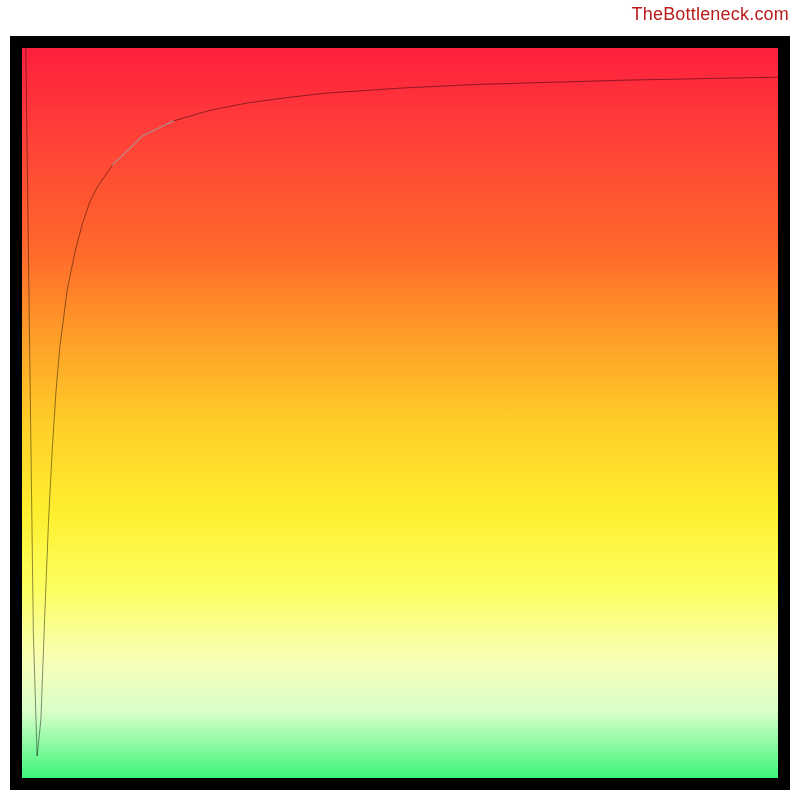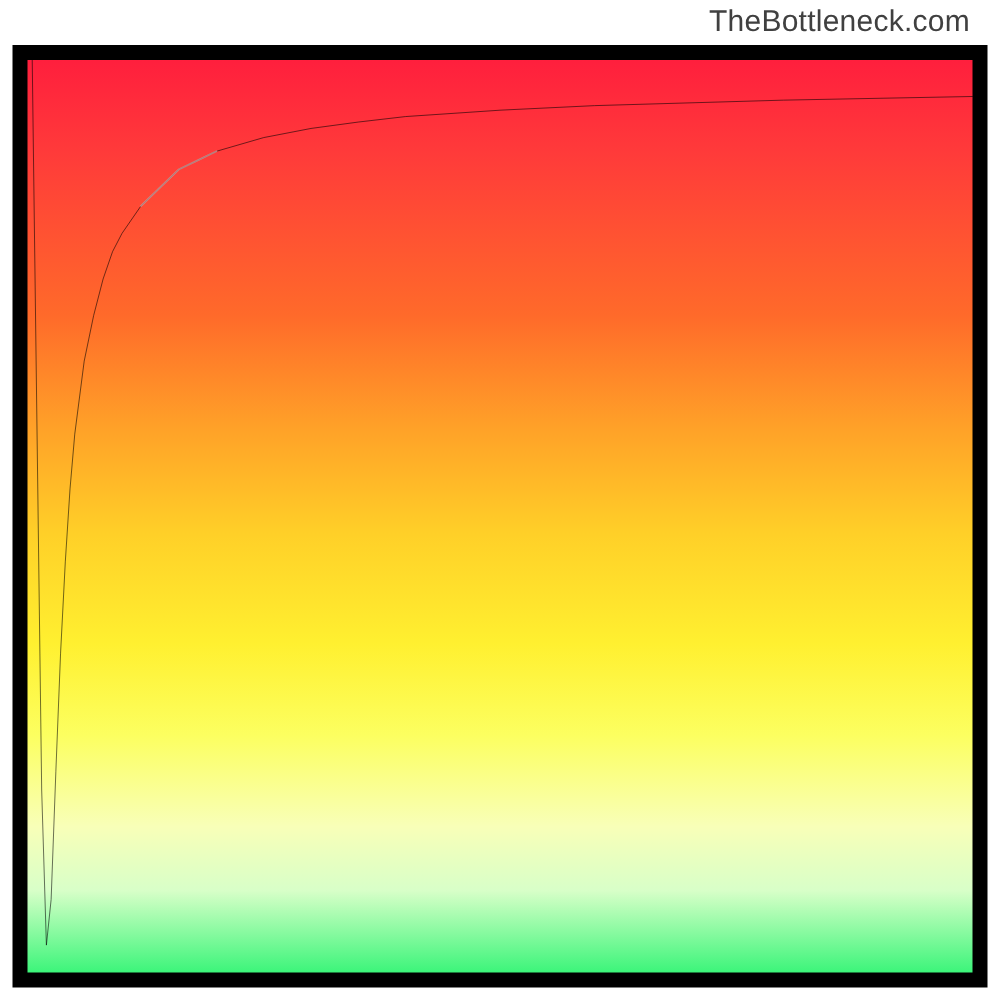--- a/index.html
+++ b/index.html
@@ -12,23 +12,23 @@
     overflow: hidden;
   }
   .frame {
     position: relative;
     width: 800px;
     height: 800px;
   }
   .watermark {
     position: absolute;
     top: 4px;
-    right: 24px;
-    font-size: 24px;
-    color: #404040;
+    right: 11px;
+    font-size: 18px;
+    color: #b91c1c;
     letter-spacing: 0.2px;
     font-weight: 400;
     z-index: 10;
   }
   .plot-outer {
     position: absolute;
     left: 10px;
     top: 36px;
     width: 780px;
     height: 754px;

